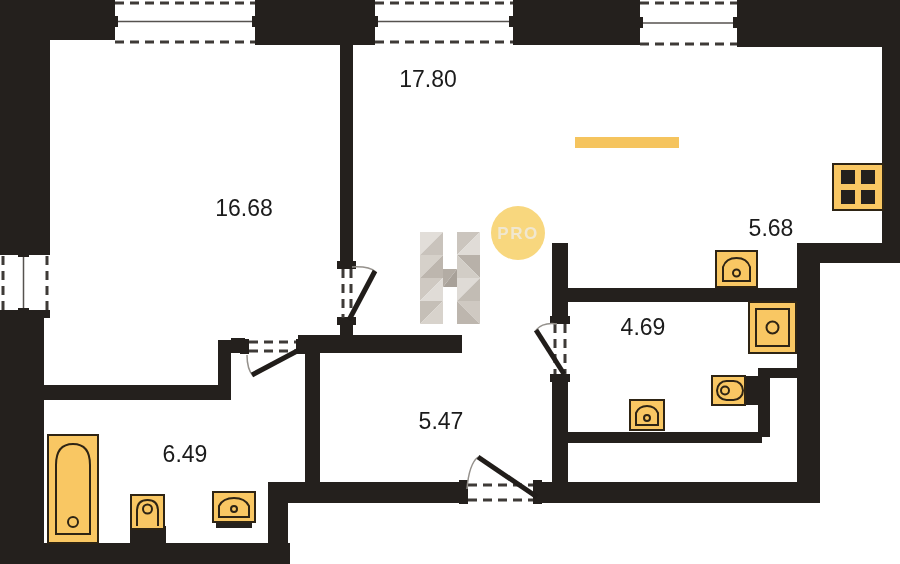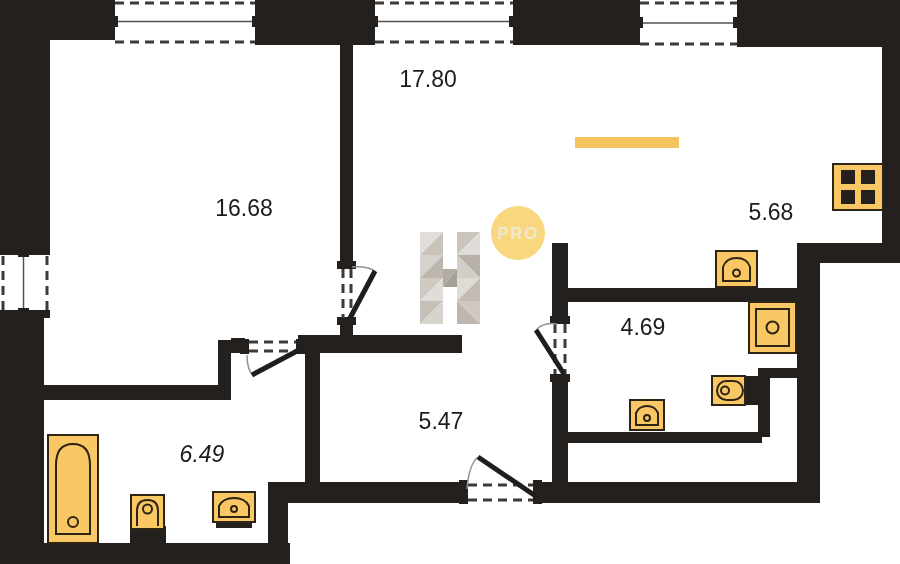--- a/index.html
+++ b/index.html
@@ -214,19 +214,19 @@
     </g>
   </svg>
 
   <div class="total-area">
     <div class="area-bar"></div>
   </div>
 
   <div id="room-labels">
       <div class="room-label" style="left: 196px; top: 208px; margin-left: 48px;">16.68</div>
       <div class="room-label" style="left: 400px; top: 79px; margin-left: 28px;">17.80</div>
-      <div class="room-label" style="left: 771px; top: 212px; text-align: center;">5.68</div>
+      <div class="room-label" style="left: 771px; top: 228px; text-align: center;">5.68</div>
       <div class="room-label" style="left: 643px; top: 327px;">4.69</div>
       <div class="room-label" style="left: 441px; top: 421px; text-align: center;">5.47</div>
-      <div class="room-label" style="left: 202px; top: 454px; font-style: italic;">6.49</div>
+      <div class="room-label" style="left: 185px; top: 454px;">6.49</div>
     </div>
 
 </div>
 
 </body></html>

